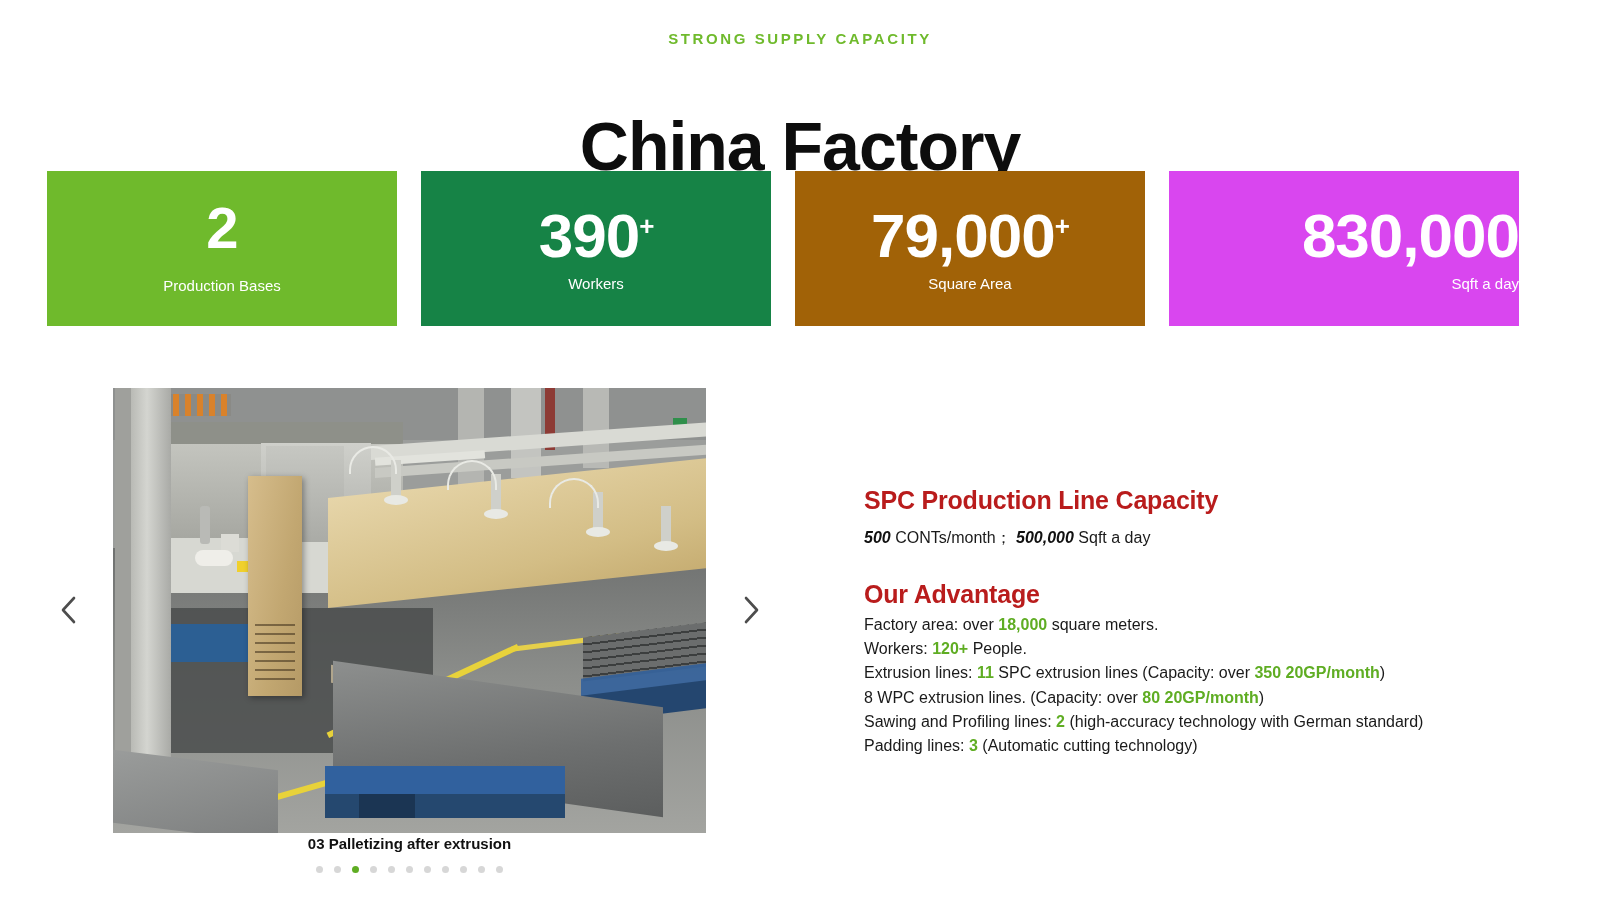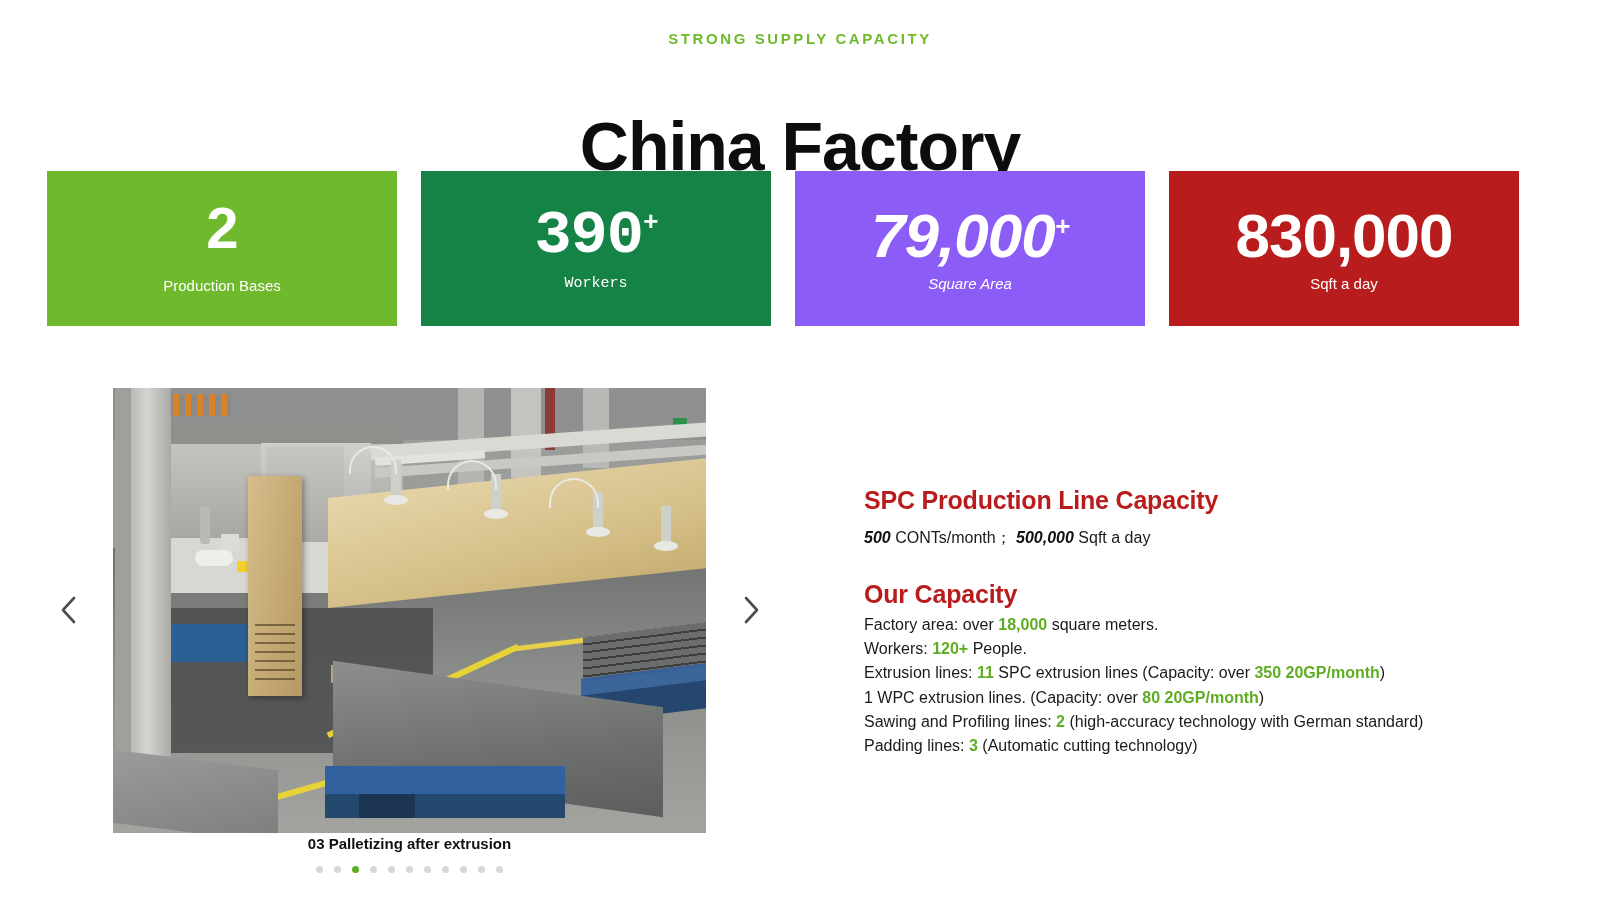--- a/index.html
+++ b/index.html
@@ -30,21 +30,21 @@
     flex:1;display:flex;flex-direction:column;align-items:center;
     justify-content:center;color:#ffffff;text-align:center;
   }
   .stat .num{
     font-size:60px;font-weight:bold;line-height:1;letter-spacing:-1px;
     position:relative;display:inline-block;
   }
   .stat .num sup{font-size:26px;font-weight:bold;vertical-align:super;line-height:0;}
   .stat .lbl{font-size:15px;margin-top:8px;font-weight:normal;}
   .stat.s1{background:#6FBA2C;}
-  .stat.s2{background:#168346;font-family:Liberation Mono, monospace;}
+  .stat.s2{background:#168346;}
   .stat.s3{background:#6FBA2C;}
   .stat.s4{background:#168346;}
   .stat.s1{padding-bottom:4px;}
   .stat.s1 .num{font-size:58px;}
   .stat.s1 .lbl{margin-top:20px;}
   .stat.s2 .num,.stat.s3 .num{font-size:62px;}
   .stat.s4 .num{font-size:62px;}
 
   
   .carousel{position:absolute;top:388px;left:47px;width:760px;height:500px;}
@@ -172,25 +172,25 @@
 
   <div class="stats">
     <div class="stat s1" style="background: rgb(111, 186, 44);">
       <div class="num"><span>2</span><sup></sup></div>
       <div class="lbl">Production Bases</div>
     </div>
     <div class="stat s2" style="background: rgb(22, 131, 70);">
       <div class="num"><span>390</span><sup>+</sup></div>
       <div class="lbl">Workers</div>
     </div>
-    <div class="stat s3" style="background: #8b5cf6; font-style: italic;">
+    <div class="stat s3" style="background: #a16207;">
       <div class="num"><span>79,000</span><sup>+</sup></div>
       <div class="lbl">Square Area</div>
     </div>
-    <div class="stat s4" style="background: #b91c1c;">
+    <div class="stat s4" style="background: #d946ef; align-items: flex-end;">
       <div class="num"><span>830,000</span><sup></sup></div>
       <div class="lbl">Sqft a day</div>
     </div>
   </div>
 
   <div class="carousel">
 
     <div class="arrow left">
       <svg width="20" height="32" viewBox="0 0 20 32">
         <polyline points="15,4 4,16 15,28" fill="none" stroke="#4d4d4d" stroke-width="2.6" stroke-linecap="round" stroke-linejoin="round"></polyline>
@@ -277,24 +277,24 @@
         <span class="dot"></span>
         <span class="dot"></span>
         <span class="dot"></span>
       </div>
   </div>
 
   <div class="info">
     <h3>SPC Production Line Capacity</h3>
     <p class="sub"><b class="k">500</b><span> CONTs/month；  </span><b class="k">500,000</b><span> Sqft a day</span></p>
 
-    <h3 class="adv">Our Capacity</h3>
+    <h3 class="adv">Our Advantage</h3>
     <ul class="adv-list" id="adv-list">
         <li><span>Factory area: over </span><span class="g">18,000</span><span> square meters.</span></li>
         <li><span>Workers: </span><span class="g">120+</span><span> People.</span></li>
         <li><span>Extrusion lines: </span><span class="g">11</span><span> SPC extrusion lines (Capacity: over </span><span class="g">350 20GP/month</span><span>)</span></li>
-        <li><span>1 WPC extrusion lines. (Capacity: over </span><span class="g">80 20GP/month</span><span>)</span></li>
+        <li><span>8 WPC extrusion lines. (Capacity: over </span><span class="g">80 20GP/month</span><span>)</span></li>
         <li><span>Sawing and Profiling lines: </span><span class="g">2</span><span> (high-accuracy technology with German standard)</span></li>
         <li><span>Padding lines: </span><span class="g">3</span><span> (Automatic cutting technology)</span></li>
       </ul>
   </div>
 
 </div>
 
 </body></html>

